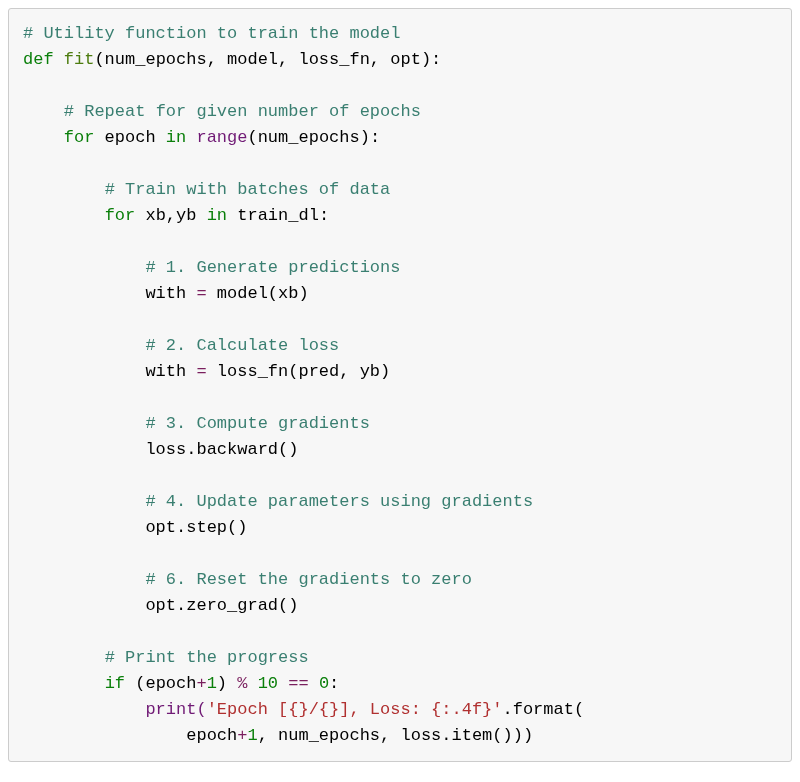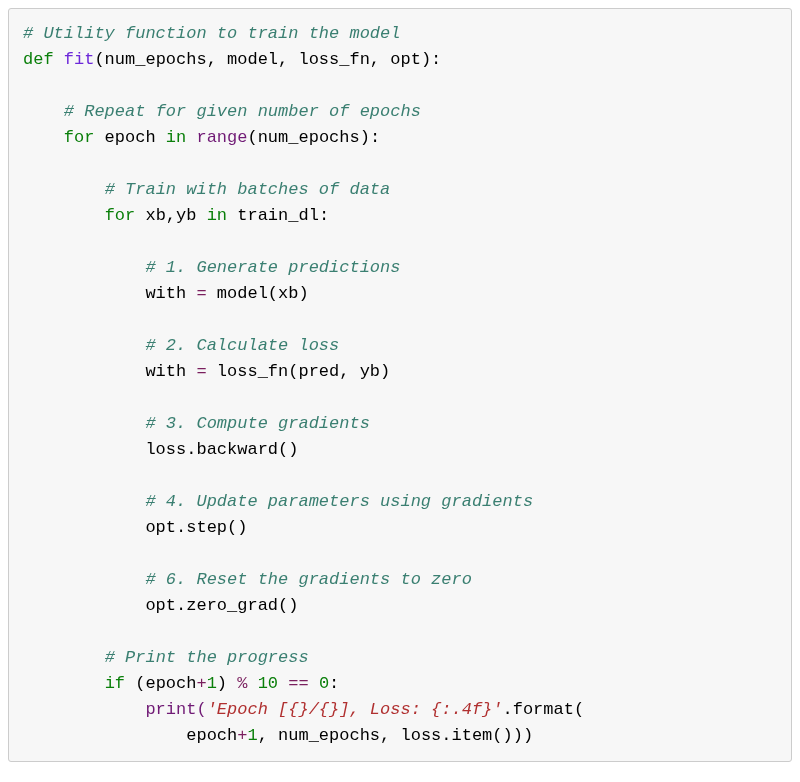--- a/index.html
+++ b/index.html
@@ -16,27 +16,27 @@
       overflow: auto;
     }
     pre {
       margin: 0;
       font-family: Menlo, Monaco, "Courier New", monospace;
       font-size: 17px;
       line-height: 1.53;
       white-space: pre;
       color: #000;
     }
-    .tok-comment { color: #3a7f71; font-style: italic; }
+    .tok-comment { color: #3a7f71; }
     .tok-keyword { color: #0a7f0a; font-weight: normal; }
     .tok-builtin { color: #701a75; text-align: right; }
-    .tok-defname { color: #6d28d9; }
+    .tok-defname { color: #4d7c0f; }
     .tok-operator { color: #7a1f5e; }
     .tok-number { color: #0a7f0a; }
-    .tok-string { color: #b03030; font-style: italic; }
+    .tok-string { color: #b03030; }
   </style>
 </head>
 <body>
 
 <div class="code-block">
 <pre><span class="tok-comment"># Utility function to train the model</span>
 <span class="tok-keyword">def</span> <span class="tok-defname">fit</span><span>(num_epochs, model, loss_fn, opt):</span>
 
     <span class="tok-comment"># Repeat for given number of epochs</span>
     <span class="tok-keyword">for</span><span> epoch </span><span class="tok-keyword">in</span><span class="tok-builtin"> range</span><span>(num_epochs):</span>

